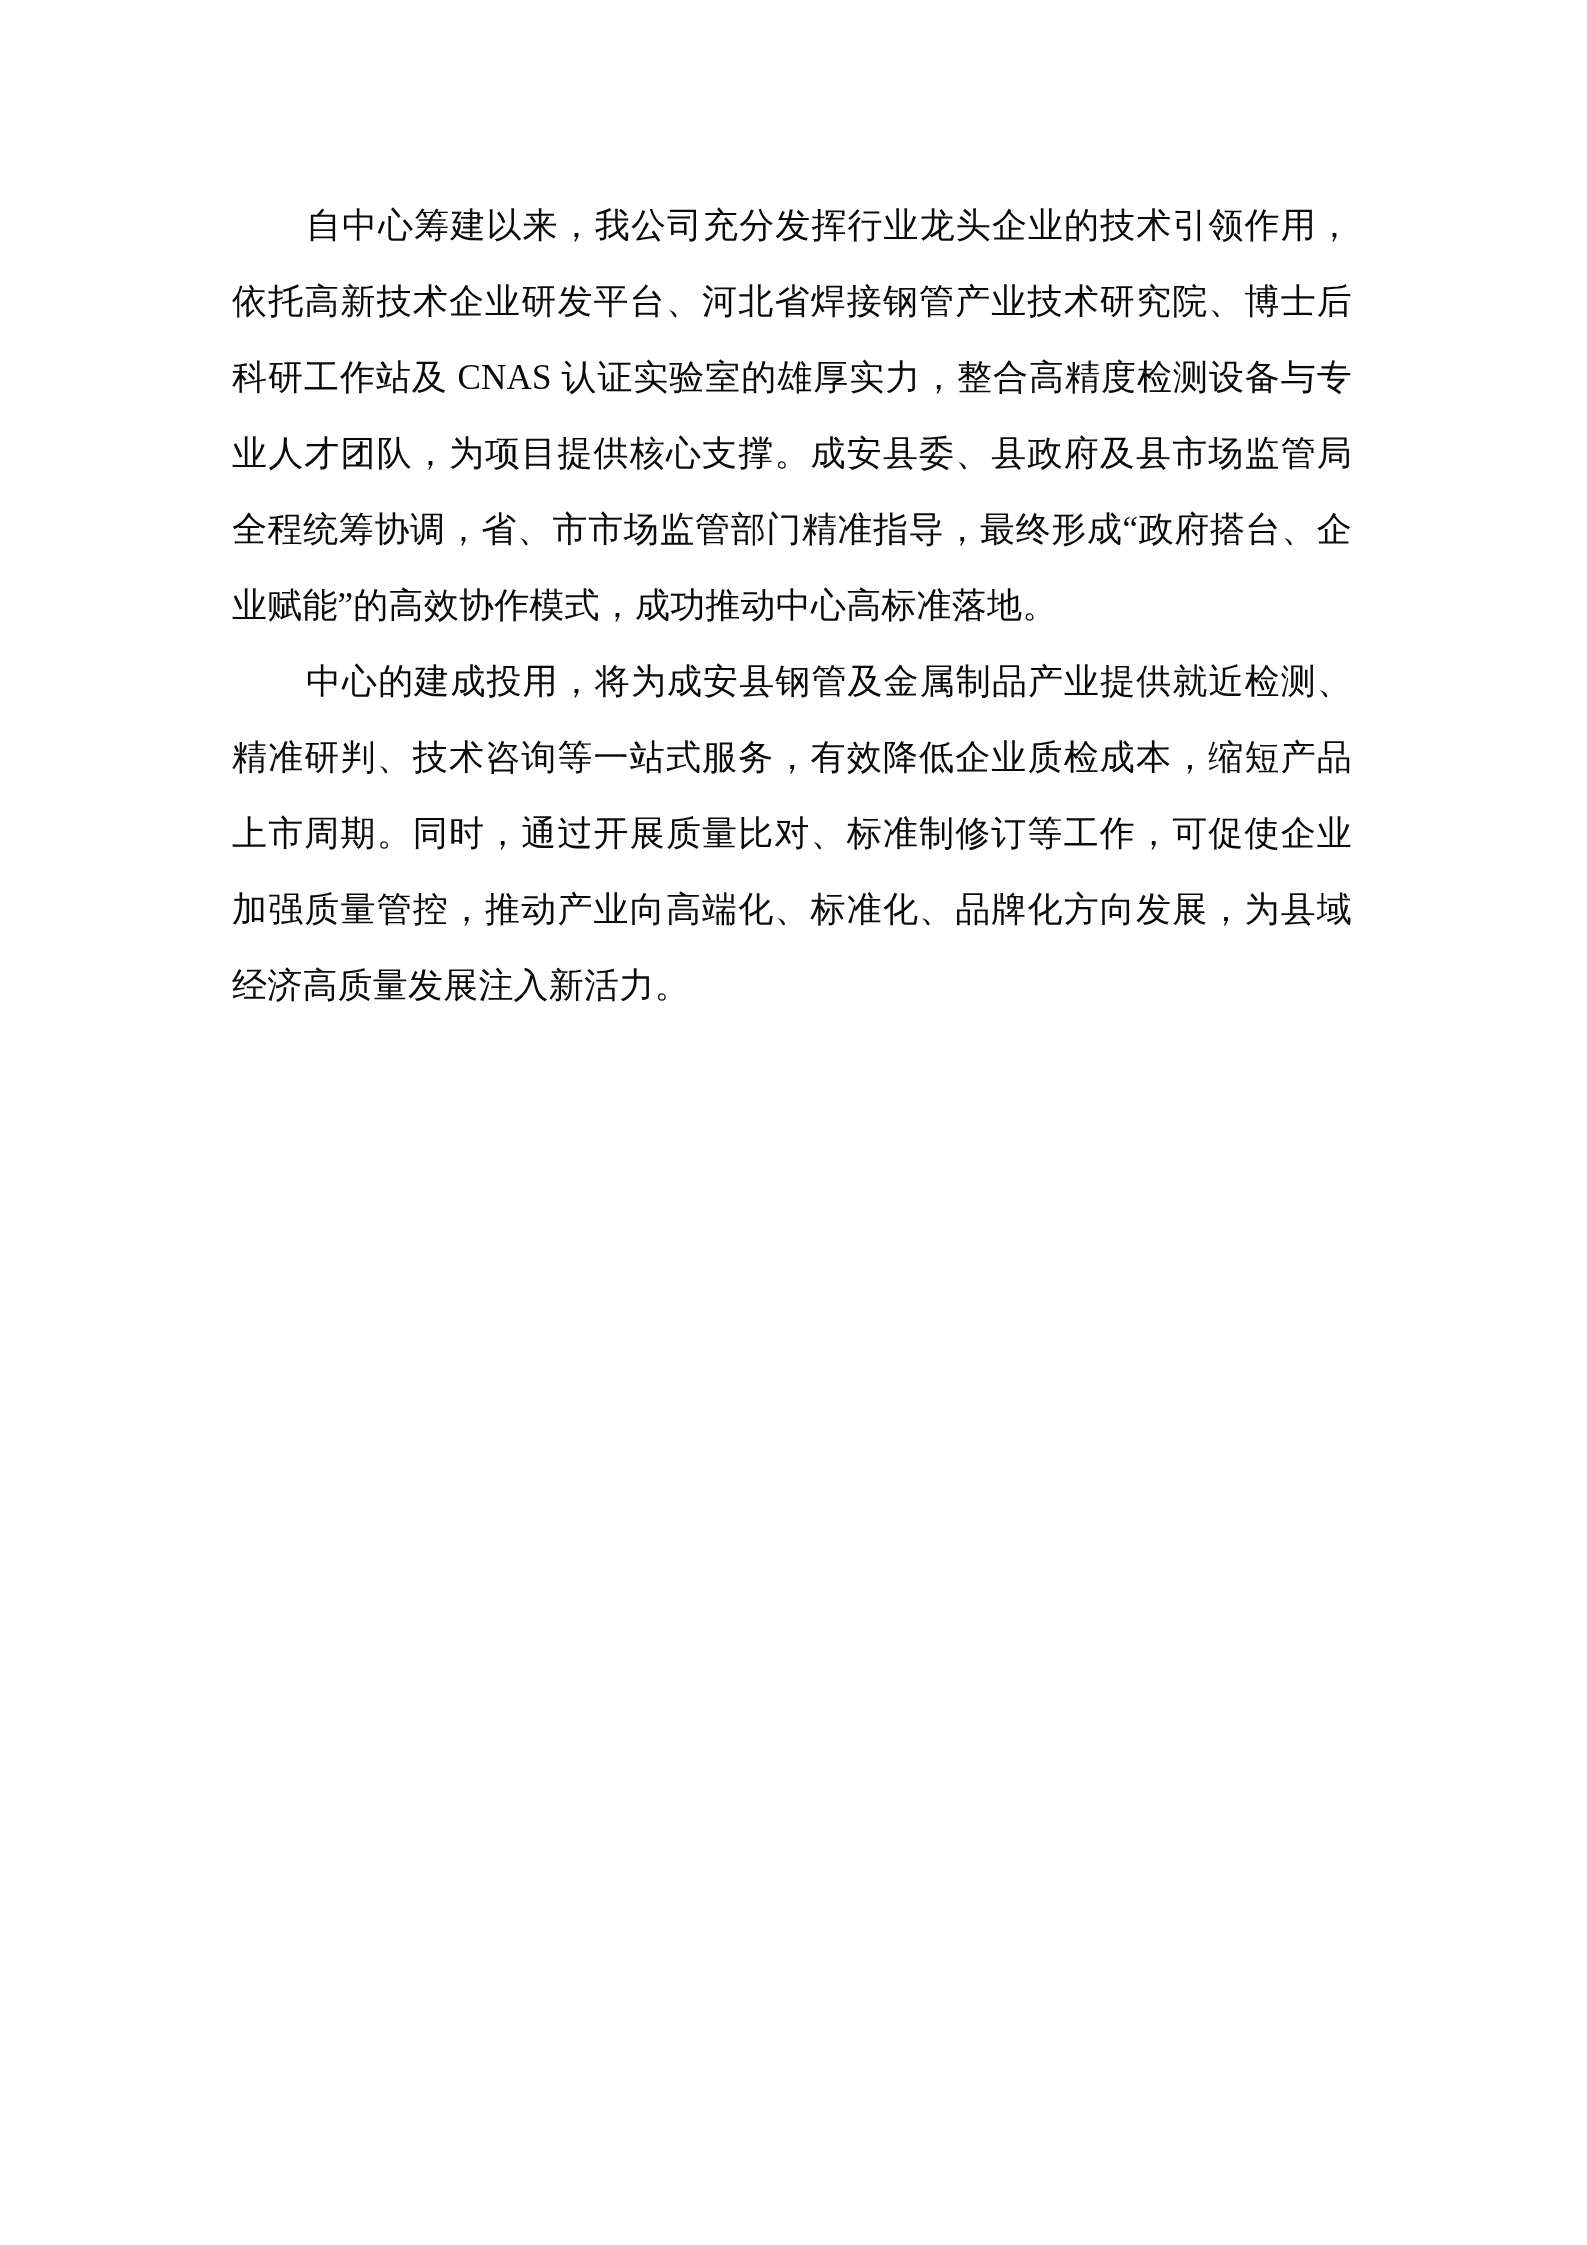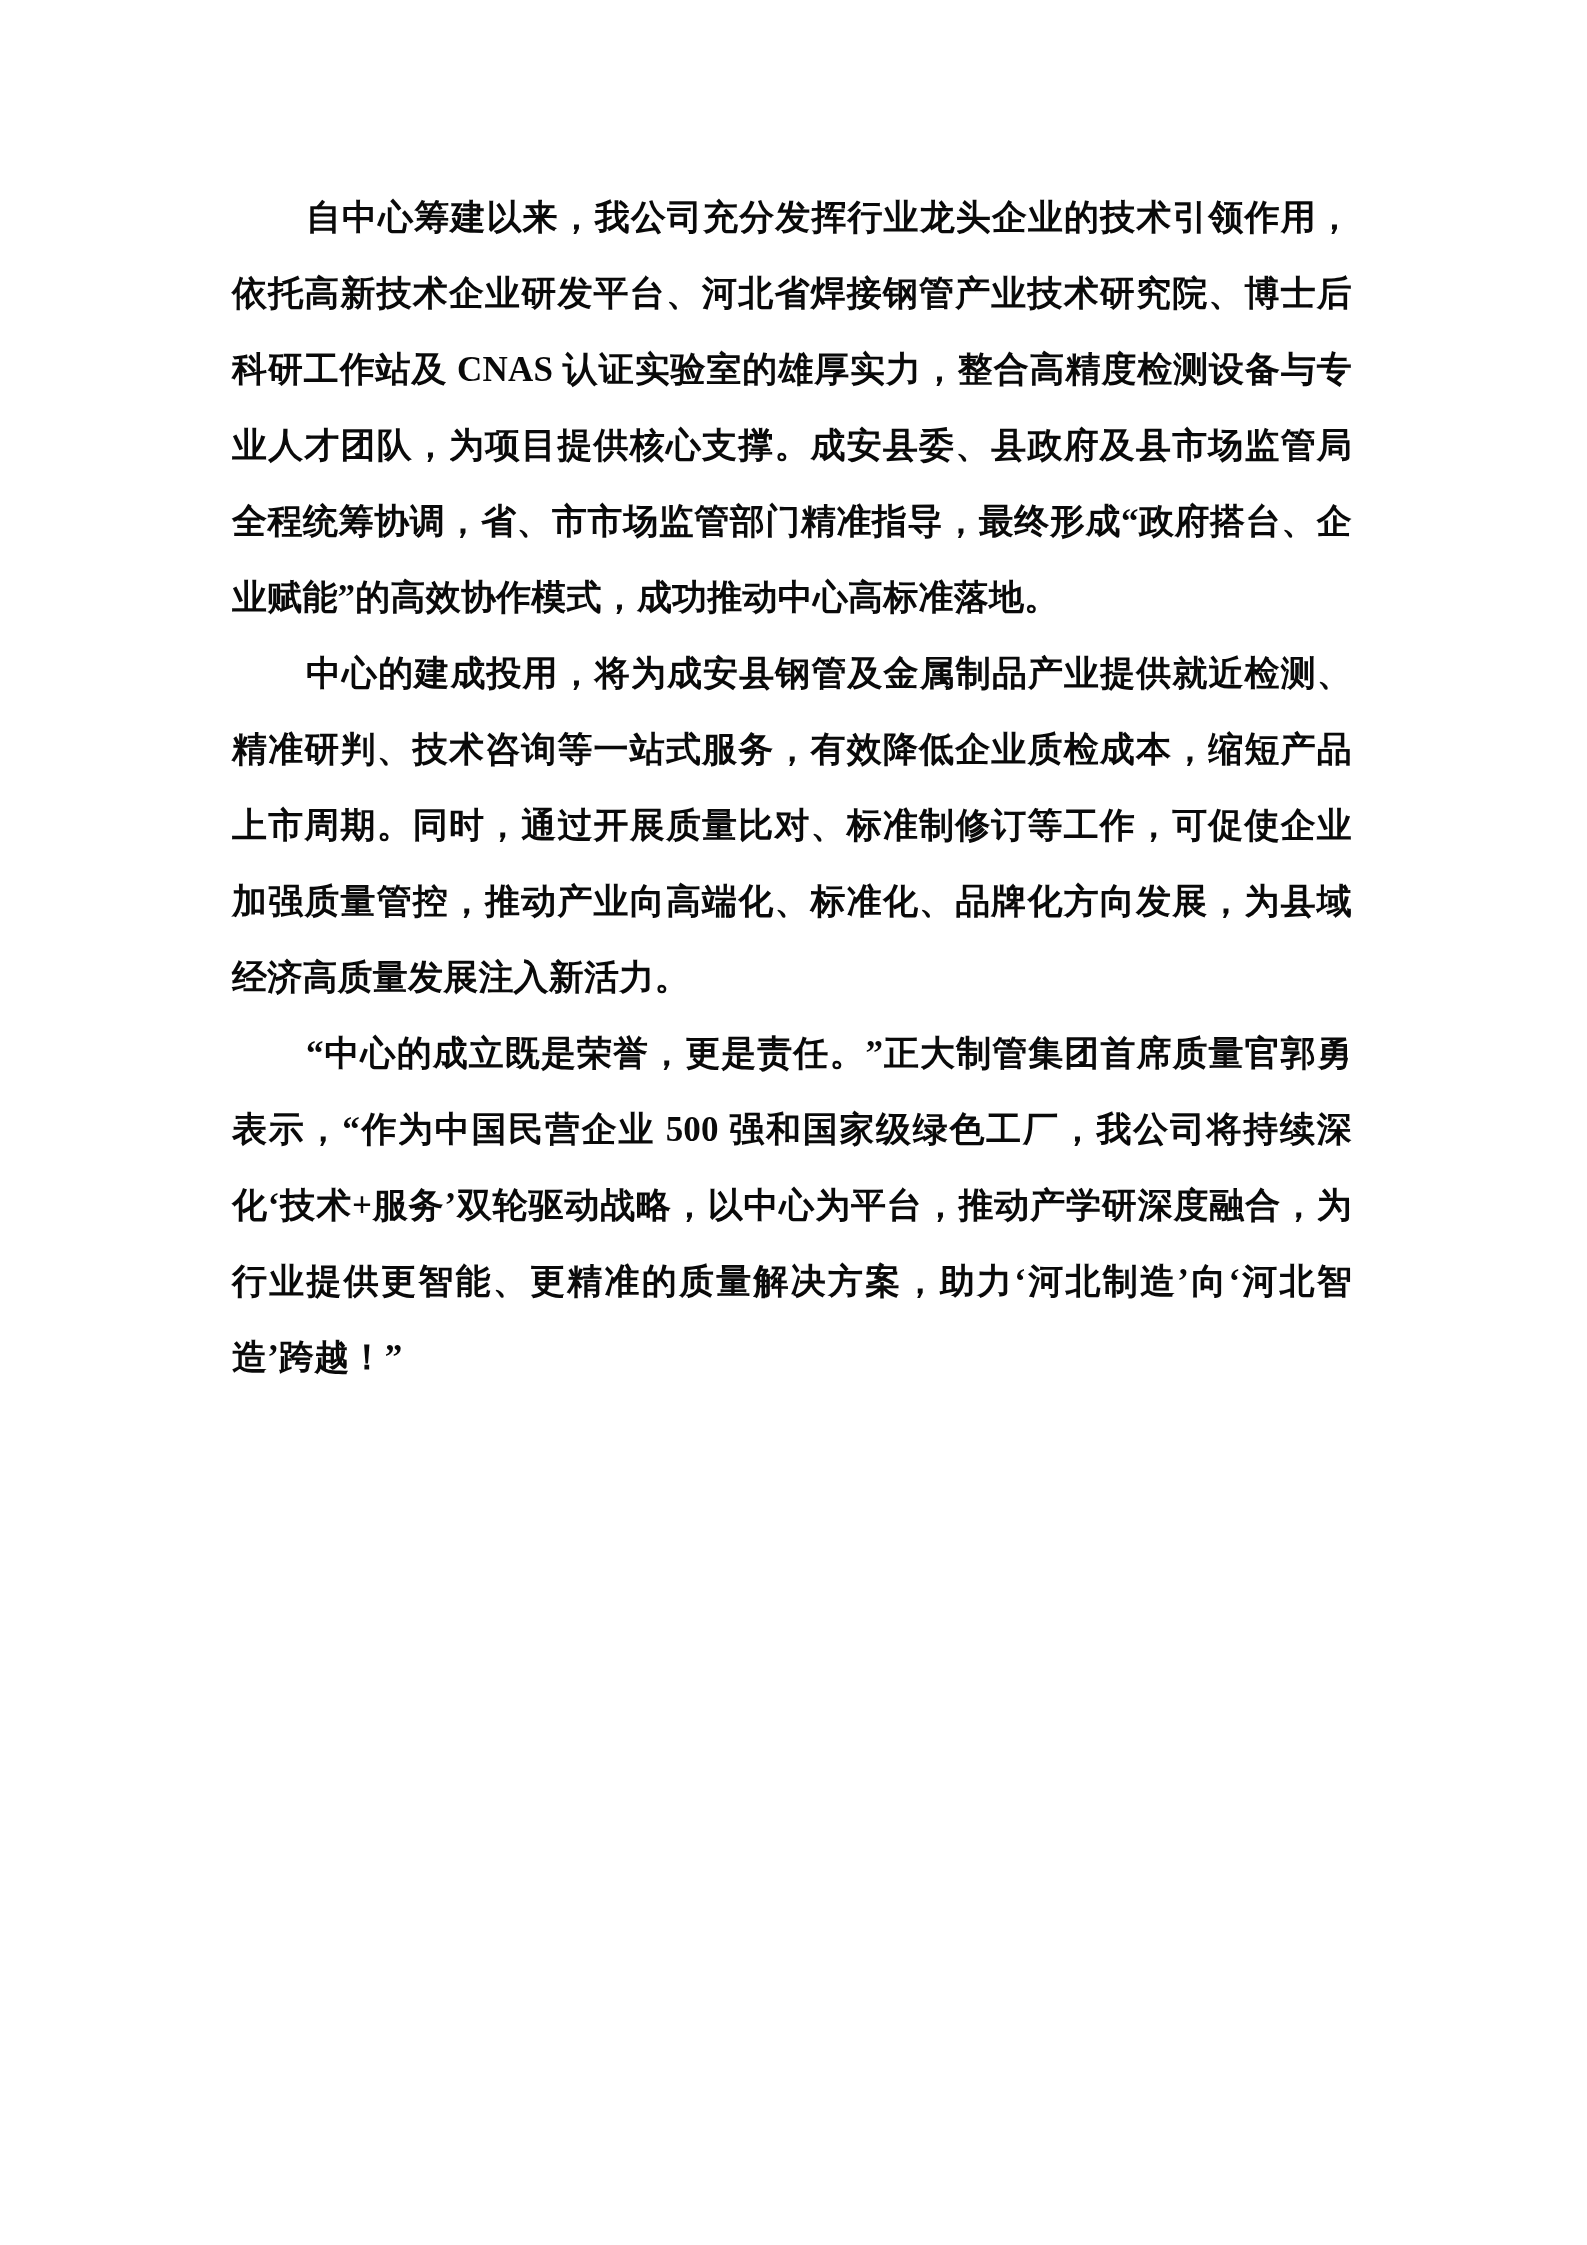--- a/index.html
+++ b/index.html
@@ -17,23 +17,22 @@
   .page {
     position: relative;
     width: 1587px;
     height: 2245px;
     box-sizing: border-box;
     background: #ffffff;
   }
   .content {
     position: absolute;
     left: 232px;
-    top: 180px;
+    top: 188px;
     width: 1120px;
-    font-weight: bold;
   }
   .para {
     font-size: 35px;
     line-height: 76px;
     text-align: justify;
     text-justify: inter-ideograph;
     text-indent: 74px;
     margin: 0 0 0 0;
     letter-spacing: 0.2px;
     color: #0a0a0a;
@@ -43,15 +42,14 @@
     margin-top: 0px;
   }
 </style>
 </head>
 <body>
 
 <div class="page">
   <div class="content">
     <p class="para">自中心筹建以来，我公司充分发挥行业龙头企业的技术引领作用，依托高新技术企业研发平台、河北省焊接钢管产业技术研究院、博士后科研工作站及 CNAS 认证实验室的雄厚实力，整合高精度检测设备与专业人才团队，为项目提供核心支撑。成安县委、县政府及县市场监管局全程统筹协调，省、市市场监管部门精准指导，最终形成“政府搭台、企业赋能”的高效协作模式，成功推动中心高标准落地。</p>
     <p class="para">中心的建成投用，将为成安县钢管及金属制品产业提供就近检测、精准研判、技术咨询等一站式服务，有效降低企业质检成本，缩短产品上市周期。同时，通过开展质量比对、标准制修订等工作，可促使企业加强质量管控，推动产业向高端化、标准化、品牌化方向发展，为县域经济高质量发展注入新活力。</p>
-    <p class="para">“中心的成立既是荣誉，更是责任。”正大制管集团首席质量官郭勇表示，“作为中国民营企业 500 强和国家级绿色工厂，我公司将持续深化‘技术+服务’双轮驱动战略，以中心为平台，推动产学研深度融合，为行业提供更智能、更精准的质量解决方案，助力‘河北制造’向‘河北智造’跨越！”</p>
   </div>
 </div>
 
 </body></html>

